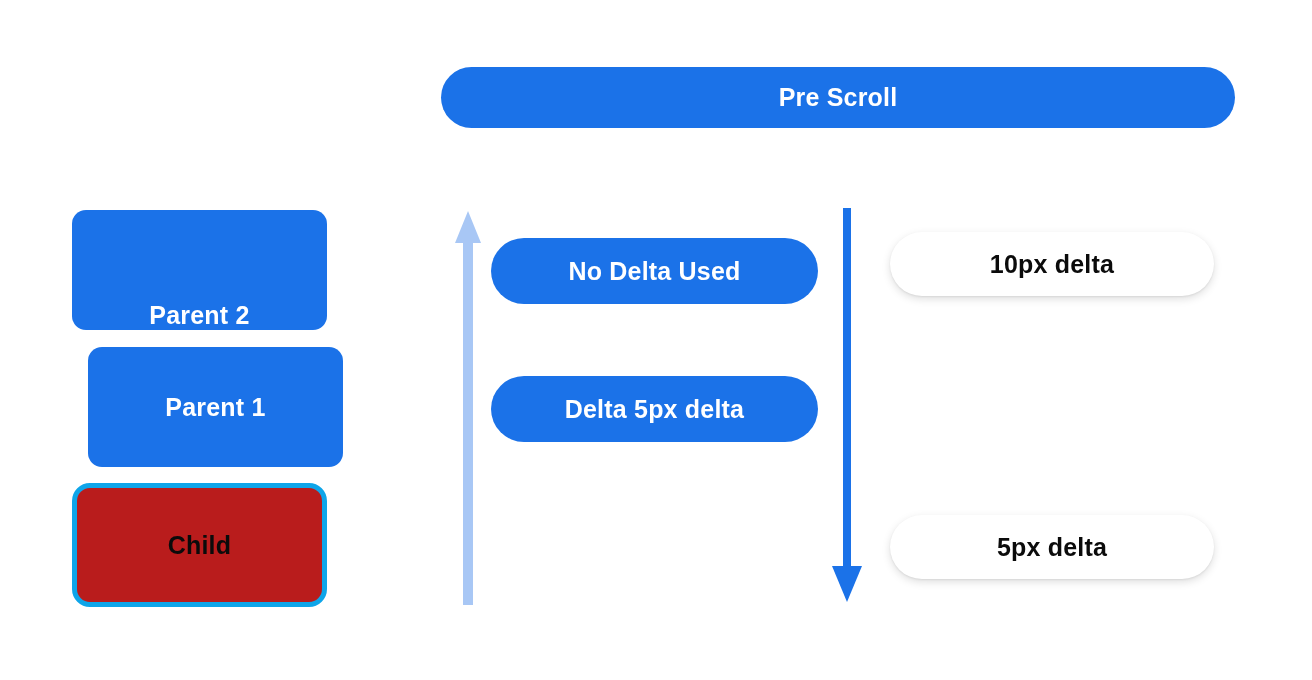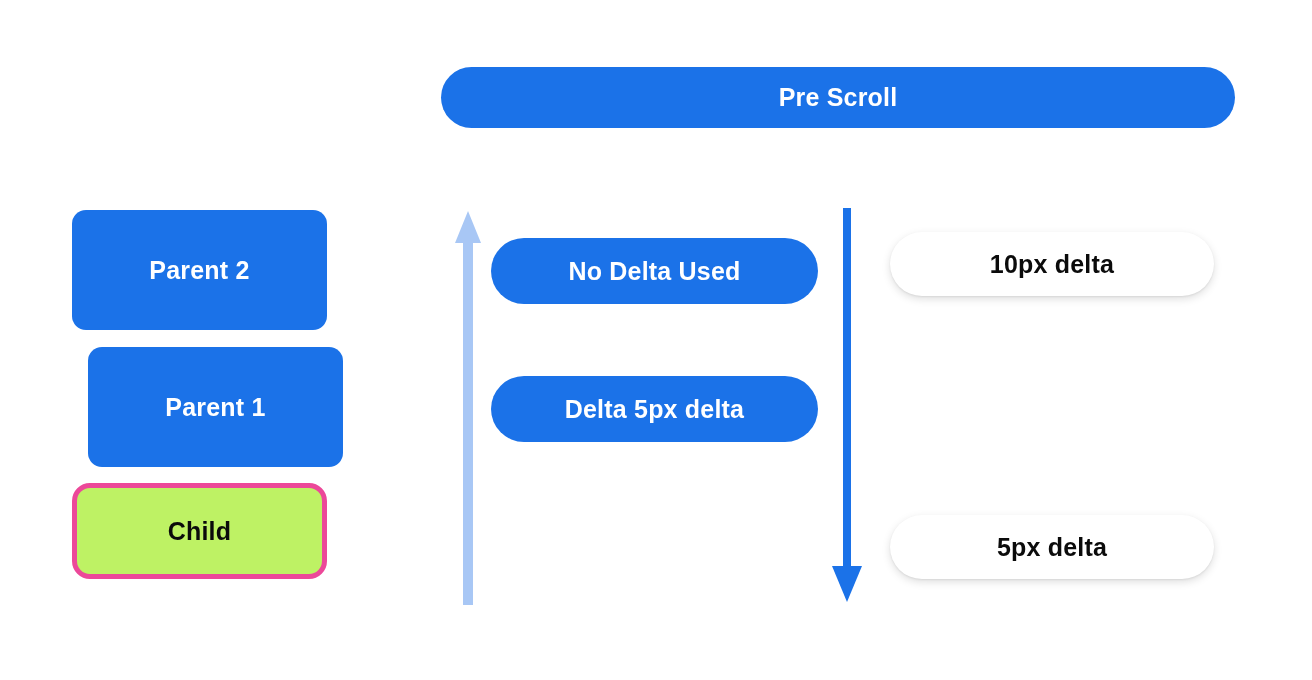--- a/index.html
+++ b/index.html
@@ -51,36 +51,37 @@
   .stack-box .label {
     font-size: 25px;
     font-weight: bold;
     letter-spacing: 0.2px;
   }
   .box-parent2 {
     top: 210px;
     height: 120px;
     background: #1b72e8;
     border-radius: 14px;
+    align-items: flex-end;
   }
   .box-parent1 {
     top: 347px;
     height: 120px;
     background: #1b72e8;
     border-radius: 14px;
     margin-left: 16px;
   }
   .box-parent2 .label,
   .box-parent1 .label { color: #ffffff; }
 
   .box-child {
     top: 483px;
-    height: 96px;
-    background: #bef264;
-    border: 5px solid #ec4899;
+    height: 124px;
+    background: #b91c1c;
+    border: 5px solid #0ea5e9;
     border-radius: 18px;
   }
   .box-child .label { color: #0b0b0b; }
 
   
   .arrow {
     position: absolute;
   }
 
   

